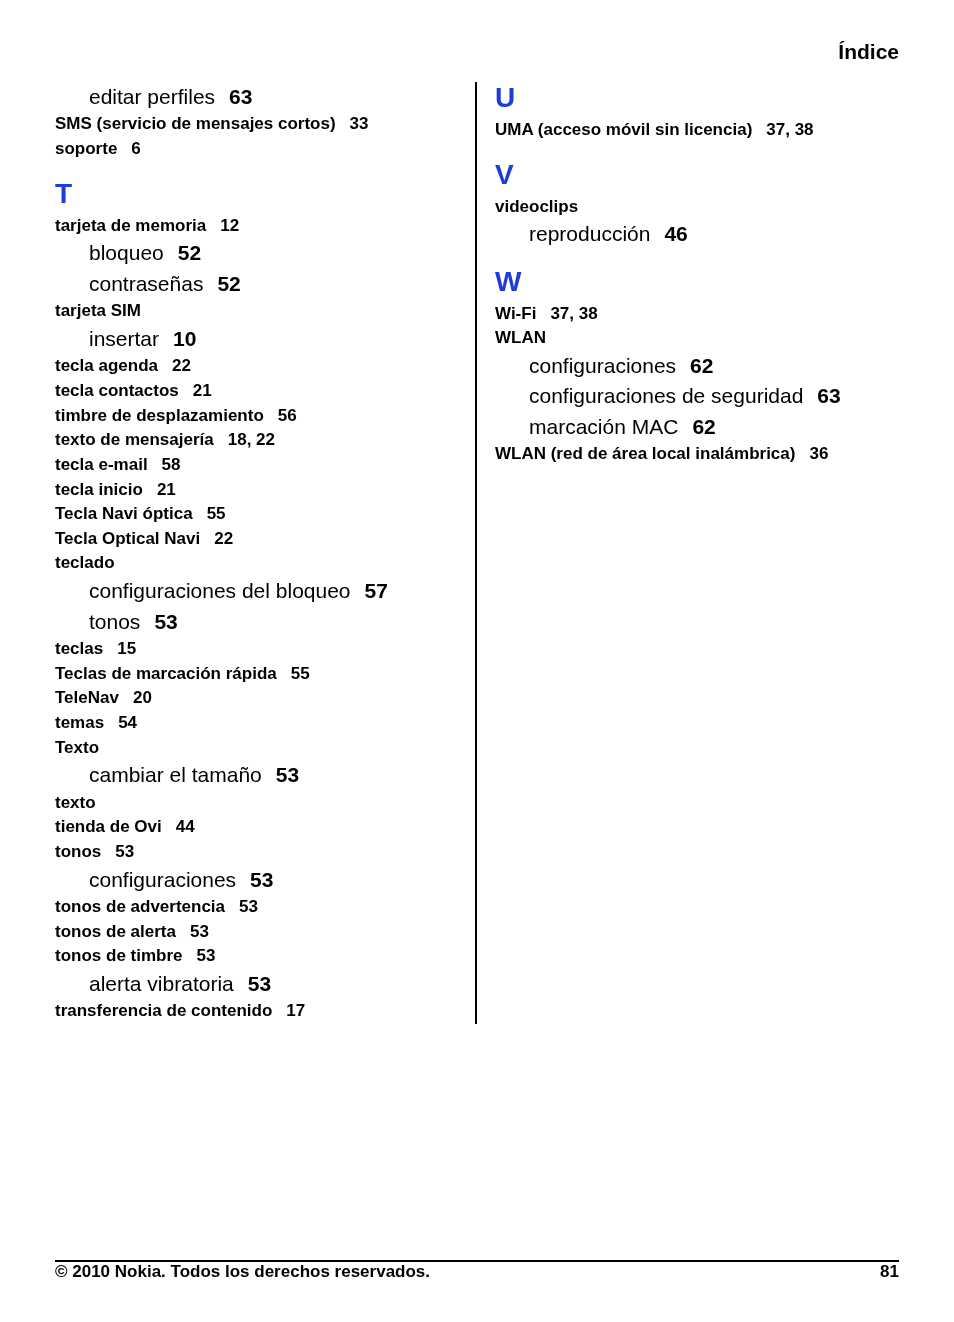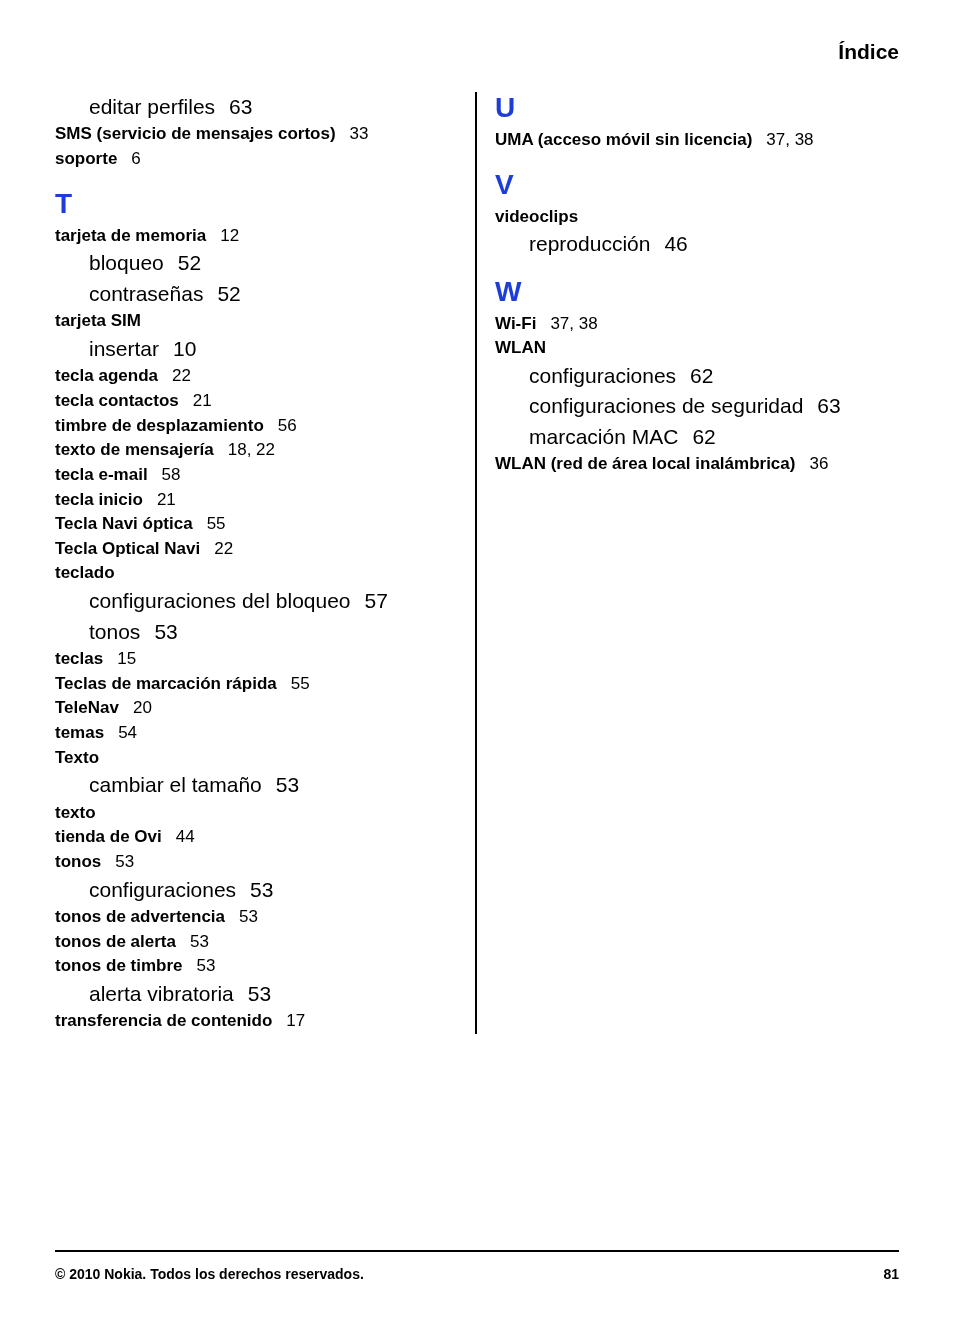--- a/index.html
+++ b/index.html
@@ -13,21 +13,21 @@
   .page {
     padding: 40px 55px 30px 55px;
     box-sizing: border-box;
     min-height: 1322px;
     position: relative;
   }
   .header-title {
     text-align: right;
     font-weight: bold;
     font-size: 21px;
-    margin-bottom: 28px;
+    margin-bottom: 18px;
   }
   .columns {
     display: flex;
     gap: 0;
   }
   .col {
     width: 50%;
     box-sizing: border-box;
   }
   .col-left {
@@ -52,36 +52,35 @@
     font-weight: bold;
     line-height: 1.45;
   }
   .sub {
     font-size: 21px;
     font-weight: normal;
     line-height: 1.45;
     padding-left: 34px;
   }
   .pgnum {
-    font-weight: normal;
+    font-weight: bold;
   }
   .entry .label, .sub .label {
     margin-right: 14px;
   }
   .footer {
     position: absolute;
     bottom: 40px;
     left: 55px;
     right: 55px;
     border-top: 2px solid #000;
-    padding-top: 14px;
     display: flex;
     justify-content: space-between;
     font-weight: bold;
-    font-size: 14px;
+    font-size: 17px;
   }
 </style>
 </head>
 <body>
 
 <div class="page">
   <div class="header-title">Índice</div>
 
   <div class="columns">
     <div class="col col-left" id="col-left">

